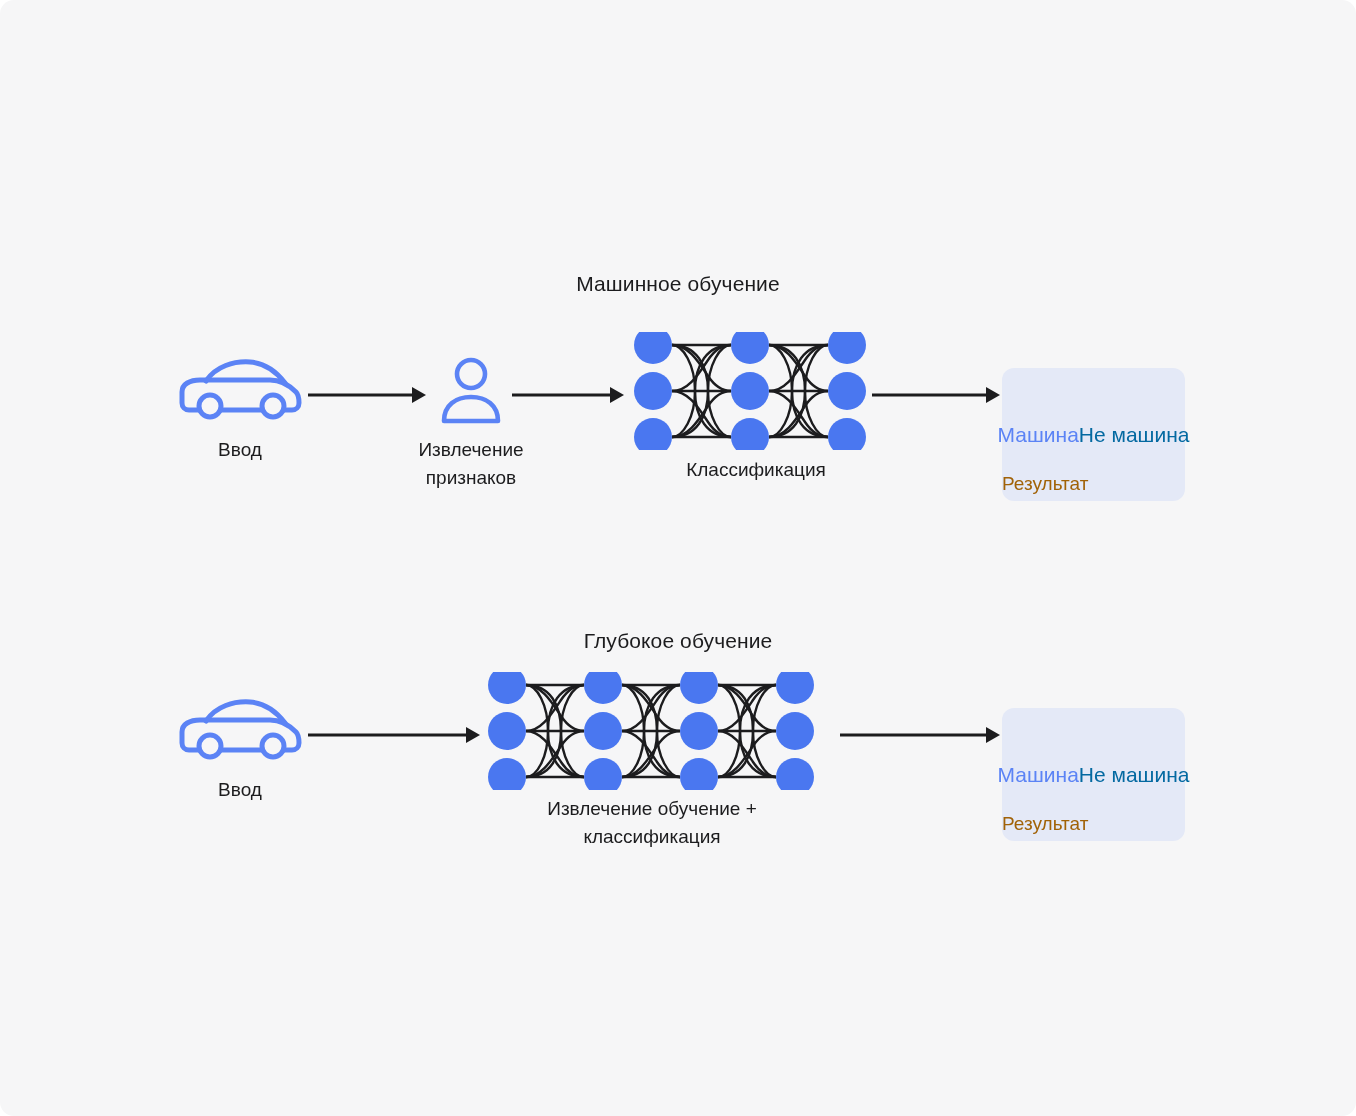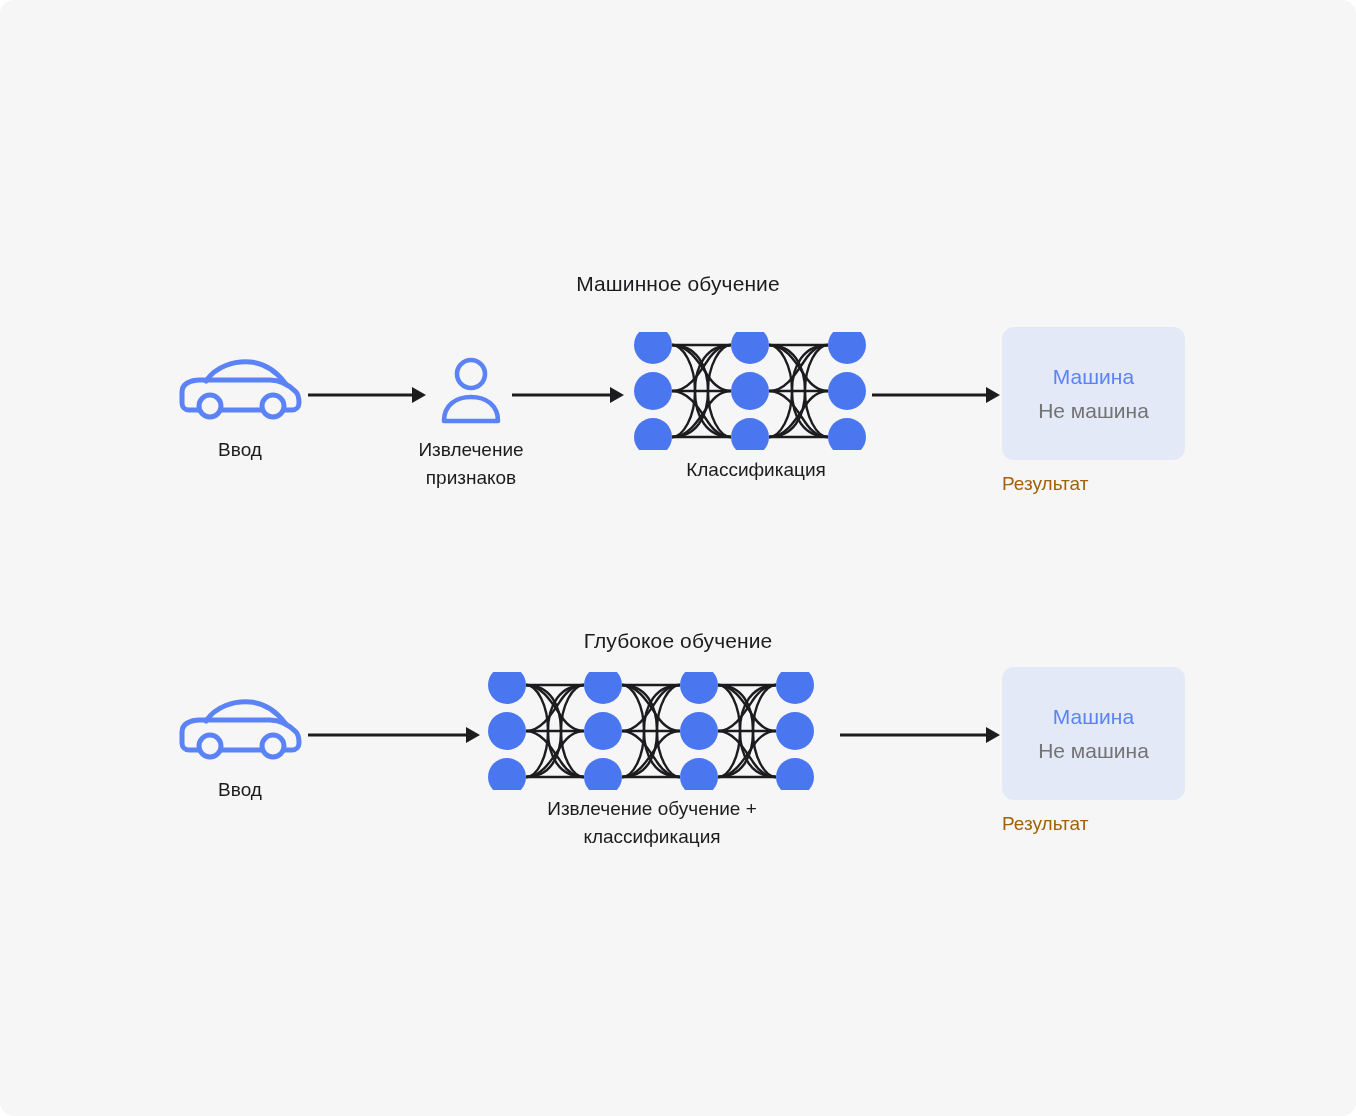--- a/index.html
+++ b/index.html
@@ -57,34 +57,35 @@
 
   
   .arrow { position: absolute; }
 
   
   .result-box {
     position: absolute;
     background: #e4e9f7;
     border-radius: 12px;
     display: flex;
-    flex-direction: column;
+    flex-direction: row;
     align-items: center;
     justify-content: center;
     box-sizing: border-box;
+    margin-top: 41px;
   }
   .result-primary {
     font-size: 21px;
     color: #5b83f5;
     line-height: 34px;
     white-space: nowrap;
   }
   .result-secondary {
     font-size: 21px;
-    color: #737373;
+    color: #0369a1;
     line-height: 34px;
     white-space: nowrap;
   }
   .result-caption {
     position: absolute;
     text-align: left;
     font-size: 19px;
     color: #a16207;
     white-space: nowrap;
   }

